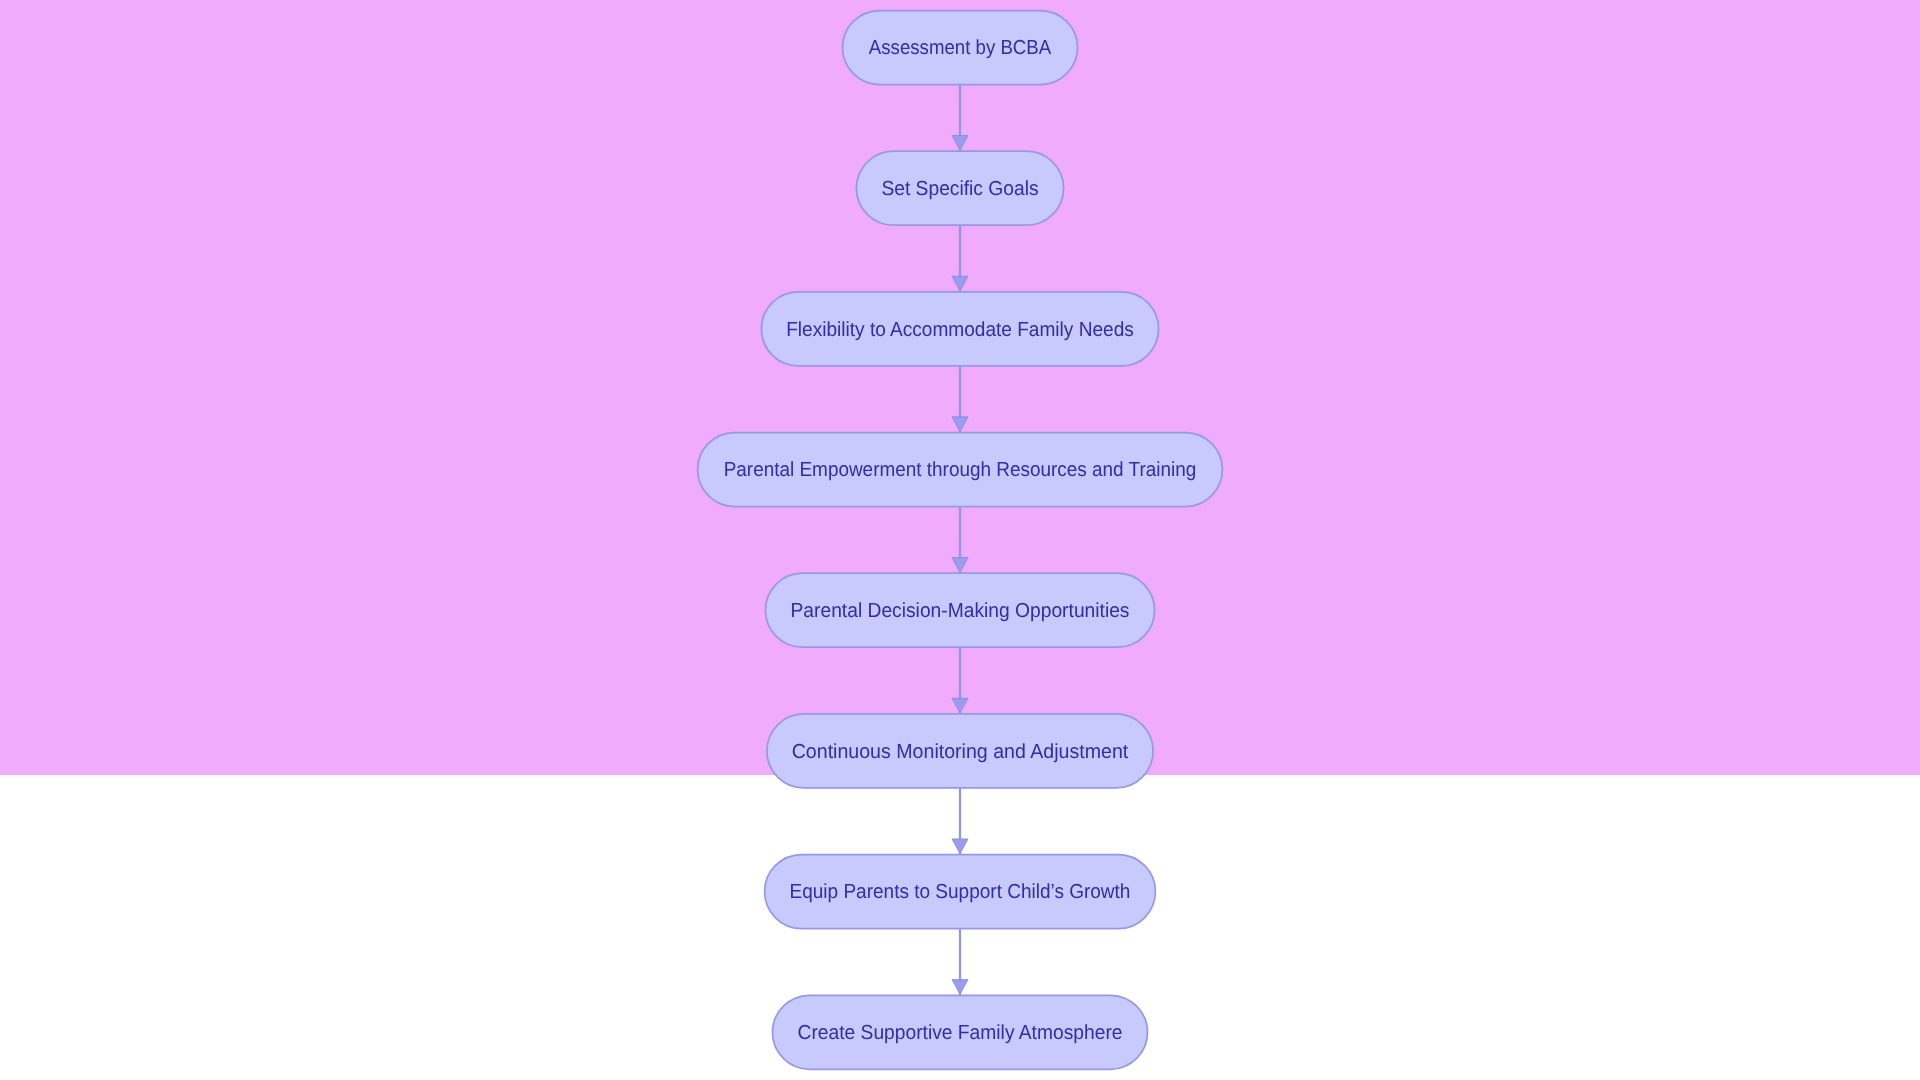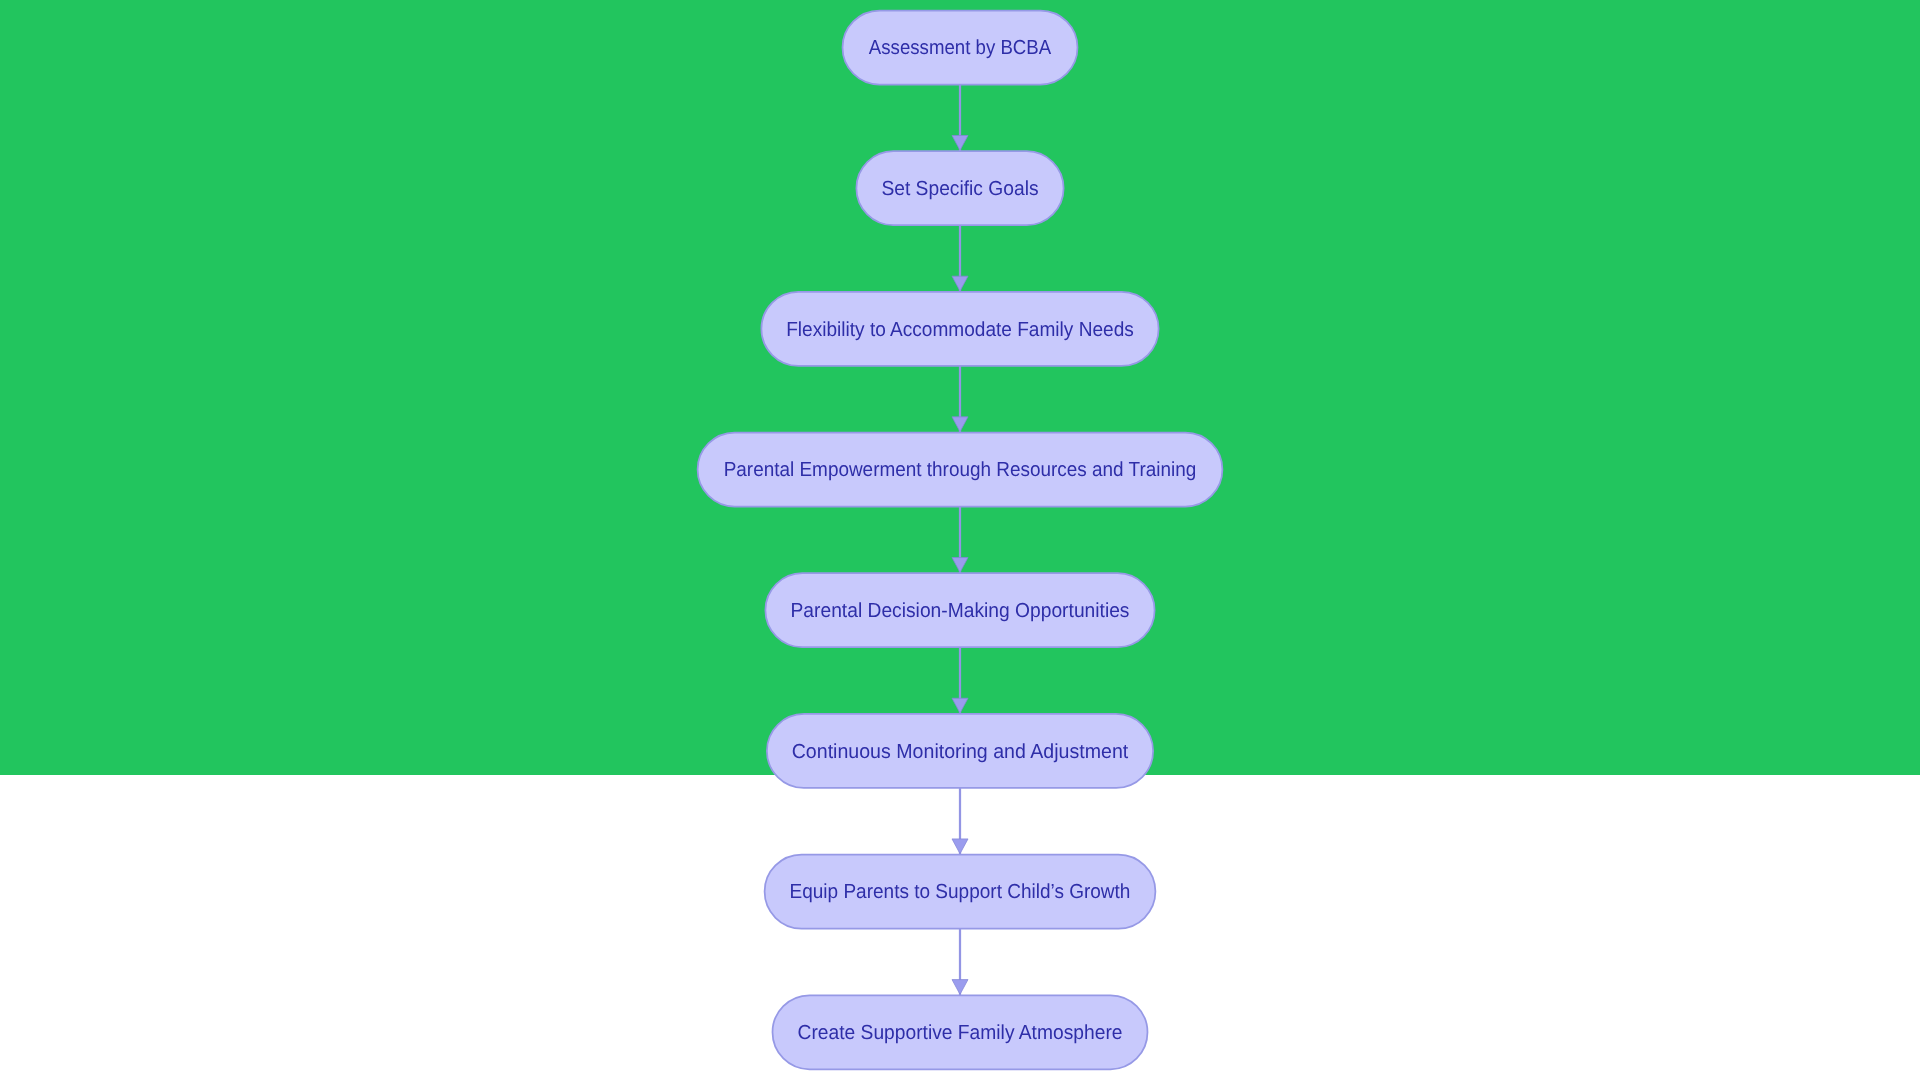--- a/index.html
+++ b/index.html
@@ -9,21 +9,21 @@
     width: 1920px;
     height: 1080px;
     overflow: hidden;
     background: #ffffff;
   }
   body { font-family: "Liberation Sans", sans-serif; }
   #flow-root {
     position: relative;
     width: 1920px;
     height: 775px;
-    background: #22c55e;
+    background: #f0abfc;
   }
   #flow-svg { display: block; }
 
   .node-shape {
     fill: #c8c9fc;
     stroke: #9699e6;
     stroke-width: 1.75;
   }
   .node-label {
     font-family: "Liberation Sans", sans-serif;

